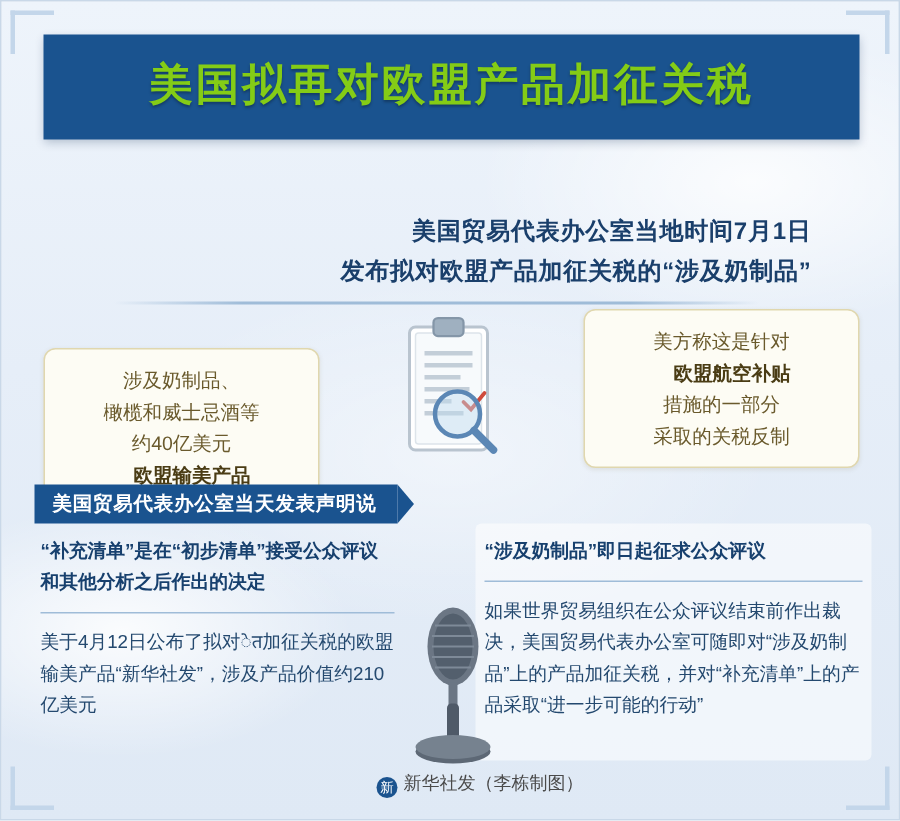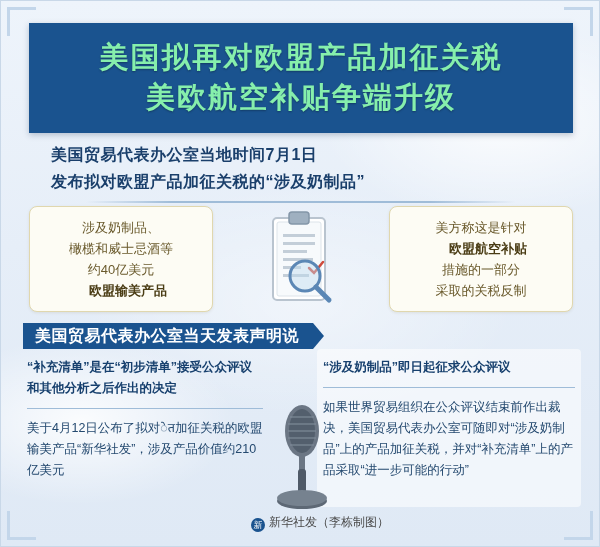--- a/index.html
+++ b/index.html
@@ -49,35 +49,35 @@
     left: 28px;
     top: 22px;
     width: 544px;
     padding: 14px 0 16px 0;
     background: linear-gradient(180deg, #1f5fa8 0%, #1a4f92 55%, #164madd 100%);
     background-color: #1a538f;
     text-align: center;
     box-shadow: 0 2px 6px rgba(10,40,80,0.25);
   }
   .title-line {
-    color: #86efac;
+    color: #84cc16;
     font-size: 29px;
     font-weight: bold;
     letter-spacing: 2px;
     line-height: 40px;
     text-shadow: 0 1px 2px rgba(0,0,0,0.3);
   }
 
   
   .subtitle {
     position: absolute;
-    left: 50px;
+    left: 40px;
     top: 140px;
     width: 500px;
-    text-align: left;
+    text-align: right;
     color: #1a3f6b;
   }
   .subtitle-line {
     font-size: 16px;
     line-height: 27px;
     font-weight: bold;
     letter-spacing: 0.5px;
   }
   .sub-underline {
     width: 430px;
@@ -96,21 +96,21 @@
   }
   .mid-card {
     position: absolute;
     top: 0;
     height: 104px;
     background: #fdfcf4;
     border: 1px solid #e0d7ae;
     border-radius: 8px;
     box-shadow: 0 1px 3px rgba(120,110,60,0.12);
   }
-  .mid-left { left: 0; width: 182px; }
+  .mid-left { left: 0; width: 182px; margin-top: 26px; }
   .mid-right { right: 0; width: 182px; }
   .mid-text {
     position: absolute;
     left: 0; right: 0; top: 10px;
     text-align: center;
     color: #6a5a2c;
     font-size: 13px;
     line-height: 21px;
   }
   .mid-text .strong {
@@ -127,21 +127,21 @@
   }
 
   
   .section-tag {
     position: absolute;
     left: 22px;
     top: 322px;
     height: 26px;
     background: #1a538f;
     color: #ffffff;
-    font-size: 16px;
+    font-size: 13px;
     font-weight: bold;
     line-height: 26px;
     padding: 0 14px 0 12px;
     letter-spacing: 0.5px;
   }
   .section-tag::after {
     content: "";
     position: absolute;
     right: -11px;
     top: 0;
@@ -221,21 +221,20 @@
 
 <div class="poster">
   <div class="bg-wash"></div>
   <div class="frame-corner fc-tl"></div>
   <div class="frame-corner fc-tr"></div>
   <div class="frame-corner fc-bl"></div>
   <div class="frame-corner fc-br"></div>
 
   <div class="title-banner">
     <div class="title-line">美国拟再对欧盟产品加征关税</div>
-    <div class="title-line">美欧航空补贴争端升级</div>
   </div>
 
   <div class="subtitle">
     <div class="subtitle-line">美国贸易代表办公室当地时间7月1日</div>
     <div class="subtitle-line">发布拟对欧盟产品加征关税的“涉及奶制品”</div>
     <div class="sub-underline"></div>
   </div>
 
   <div class="mid">
     <div class="mid-card mid-left">

